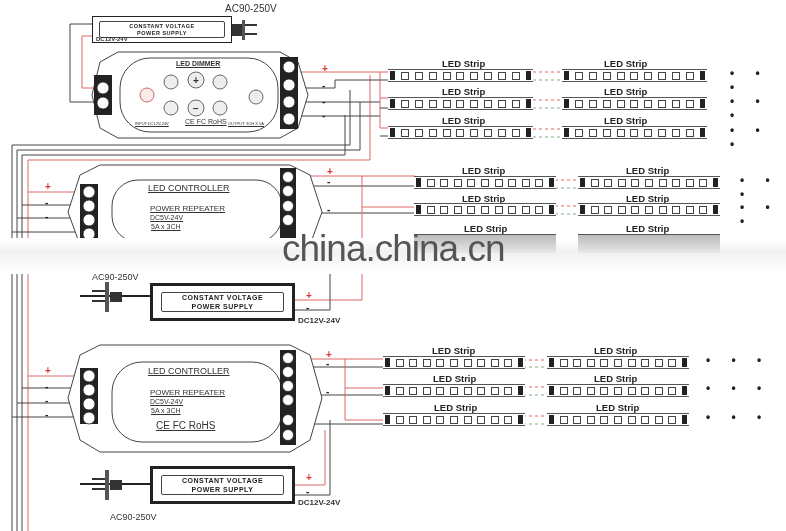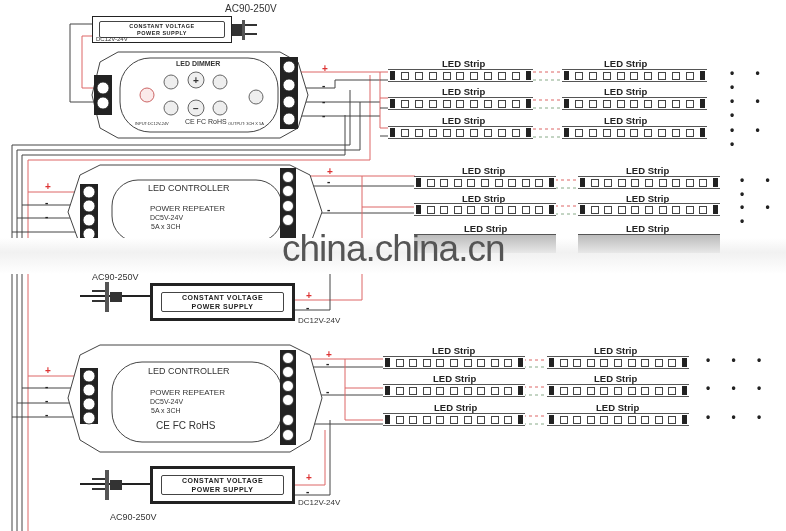--- a/index.html
+++ b/index.html
@@ -3,27 +3,27 @@
 <meta charset="utf-8">
 <style>
   html,body{margin:0;padding:0;background:#fff;}
   body{width:786px;height:531px;position:relative;overflow:hidden;font-family:"Liberation Sans",sans-serif;color:#222;}
   .abs{position:absolute;}
   svg.wires{position:absolute;left:0;top:0;}
   .psu{position:absolute;border:3px solid #222;background:#fff;box-sizing:border-box;}
   .psu .inner{position:absolute;border:1.5px solid #444;border-radius:2px;left:8px;right:8px;top:6px;bottom:6px;display:flex;flex-direction:column;align-items:center;justify-content:center;font-weight:bold;font-size:7px;letter-spacing:0.5px;line-height:9px;text-align:center;}
   .psu.small .inner{font-size:5.5px;line-height:7px;left:6px;right:6px;top:4px;bottom:4px;}
   .lbl{position:absolute;font-size:9px;color:#333;white-space:nowrap;}
-  .lbl.b{font-weight:normal;}
+  .lbl.b{font-weight:bold;}
   .strip{position:absolute;height:13px;border-top:1.5px solid #555;border-bottom:1.5px solid #555;background:#fff;display:flex;align-items:center;justify-content:space-between;box-sizing:border-box;padding:0 2px;}
   .strip .end{width:5px;height:9px;background:#222;}
   .strip .led{width:6px;height:6px;border:1px solid #444;background:#fff;}
   .strip-title{position:absolute;font-size:9.5px;font-weight:bold;color:#222;white-space:nowrap;}
   .dots{position:absolute;font-size:12px;letter-spacing:9px;color:#222;font-weight:bold;}
-  .devtext{position:absolute;font-size:8px;color:#333;white-space:nowrap;}
+  .devtext{position:absolute;font-size:8px;color:#333;white-space:nowrap;text-decoration:underline;}
   .pm{position:absolute;font-size:10px;font-weight:bold;}
   .red{color:#d33;}
   .blk{color:#222;}
   .watermark{position:absolute;left:282px;top:228px;font-size:37px;color:#555;font-family:"Liberation Sans",sans-serif;letter-spacing:-1px;}
   .band{position:absolute;left:0;top:238px;width:786px;height:36px;background:linear-gradient(#fff,#f1f1f1 40%,#fff);}
 </style>
 </head>
 <body>
 
 <svg class="wires" width="786" height="531">

